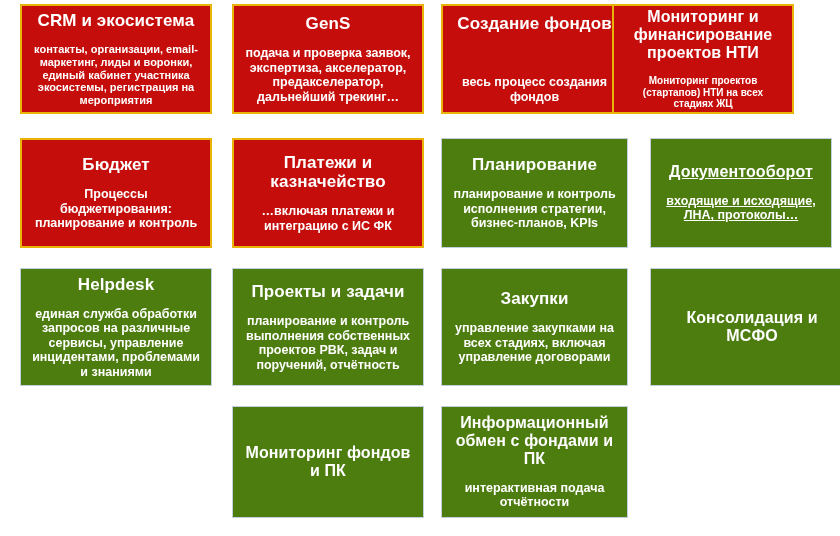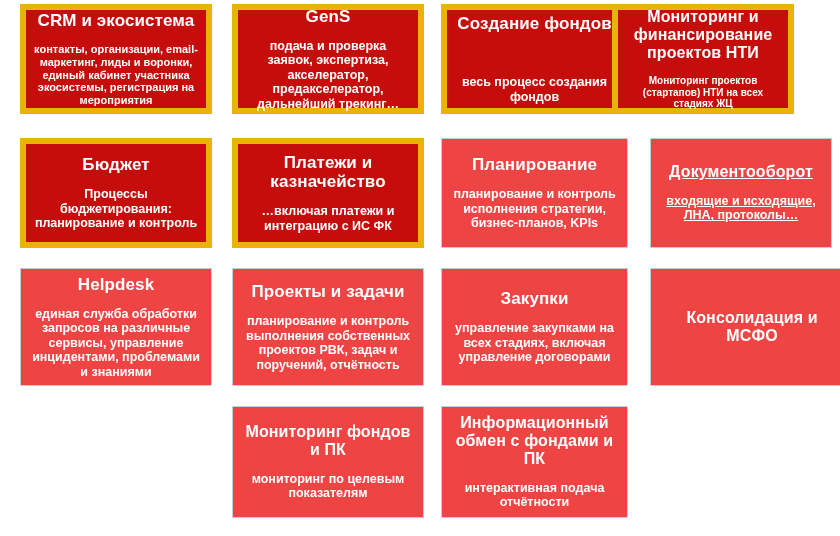--- a/index.html
+++ b/index.html
@@ -24,24 +24,24 @@
     display: flex;
     flex-direction: column;
     align-items: center;
     justify-content: center;
     text-align: center;
     color: #ffffff;
     padding: 6px 8px;
   }
   .tile.red {
     background: #c50e0c;
-    border: 6px solid #eab308;
+    border: 2px solid #eab308;
   }
   .tile.blue {
-    background: #ef4444;
+    background: #4d7c0f;
     border: 1px solid #c3cfdf;
   }
   .t-title {
     font-weight: bold;
     line-height: 1.12;
     letter-spacing: 0.1px;
     margin: 0;
   }
   .t-desc {
     line-height: 1.16;
@@ -116,21 +116,20 @@
     <div class="t-title s-title-lg">Закупки</div>
     <div class="t-desc s-desc-md">управление закупками на всех стадиях, включая управление договорами</div>
   </div>
 
   <div class="tile blue" style="left:650px; top:268px; width:204px; height:118px;">
     <div class="t-title s-title-md">Консолидация и МСФО</div>
   </div>
 
   <div class="tile blue" style="left:232px; top:406px; width:192px; height:112px;">
     <div class="t-title s-title-md">Мониторинг фондов и ПК</div>
-    <div class="t-desc s-desc-md">мониторинг по целевым показателям</div>
   </div>
 
   <div class="tile blue" style="left:441px; top:406px; width:187px; height:112px;">
     <div class="t-title s-title-md">Информационный обмен с фондами и ПК</div>
     <div class="t-desc s-desc-md">интерактивная подача отчётности</div>
   </div>
 
 </div>
 
 </body></html>

